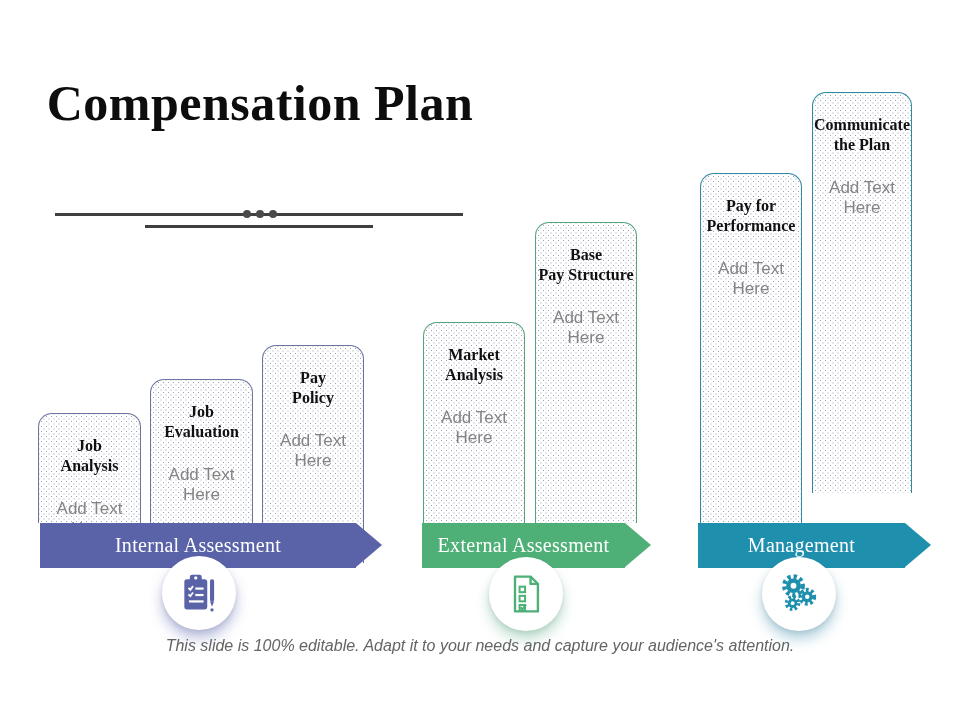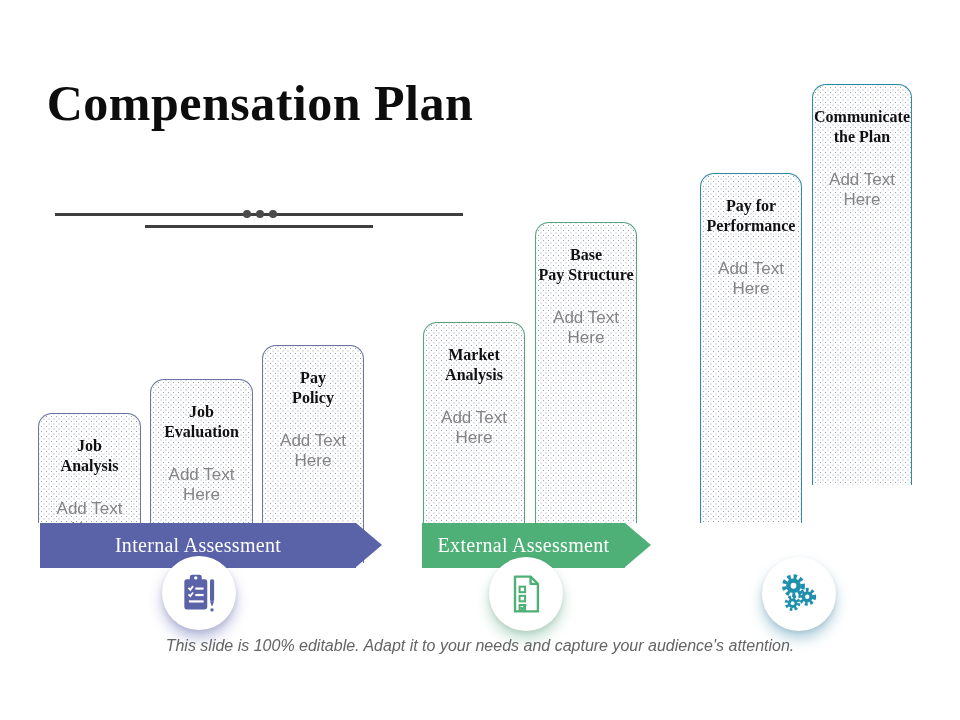--- a/index.html
+++ b/index.html
@@ -136,24 +136,27 @@
       <rect x="17" y="36" width="6" height="6" fill="none" stroke="#4fb077" stroke-width="2.2"></rect>
       <polyline points="18,38.5 20,40.5 24,35.5" fill="none" stroke="#4fb077" stroke-width="2.2"></polyline>
     </svg>
   </div>
 
   <div class="col-card" style="left: 700px; top: 173px; width: 102px; height: 350px; --accent: #1f8fae; --border: #2f8ba3; --shadow: rgba(60,140,170,0.40);">
     <div class="col-title">Pay for
 Performance</div>
     <div class="col-sub">Add Text Here</div>
   </div>
-  <div class="col-card" style="left: 812px; top: 84px; width: 100px; height: 401px; --accent: #1f8fae; --border: #2f8ba3; --shadow: rgba(60,140,170,0.40);">
+  <div class="col-card" style="left: 812px; top: 92px; width: 100px; height: 401px; --accent: #1f8fae; --border: #2f8ba3; --shadow: rgba(60,140,170,0.40);">
     <div class="col-title">Communicate
 the Plan</div>
     <div class="col-sub">Add Text Here</div>
+  </div>
+  <div class="banner" style="left: 698px; width: 207px; --accent: #1f8fae; --border: #2f8ba3; --shadow: rgba(60,140,170,0.40);">
+    <span class="banner-label">Management</span>
   </div>
   <div class="icon-badge" style="left: 762px; top: 557px; --accent: #1f8fae; --border: #2f8ba3; --shadow: rgba(60,140,170,0.40);">
     <svg viewBox="0 0 48 48">
       <g>
         <circle cx="18" cy="15" r="10" fill="none" stroke="#1f8fae" stroke-width="5" stroke-dasharray="3.6 3.1"></circle>
         <circle cx="18" cy="15" r="8" fill="#1f8fae"></circle>
         <circle cx="18" cy="15" r="3.2" fill="#ffffff"></circle>
       </g>
       <g>
         <circle cx="33" cy="27" r="7.5" fill="none" stroke="#1f8fae" stroke-width="4.4" stroke-dasharray="3 2.6"></circle>

